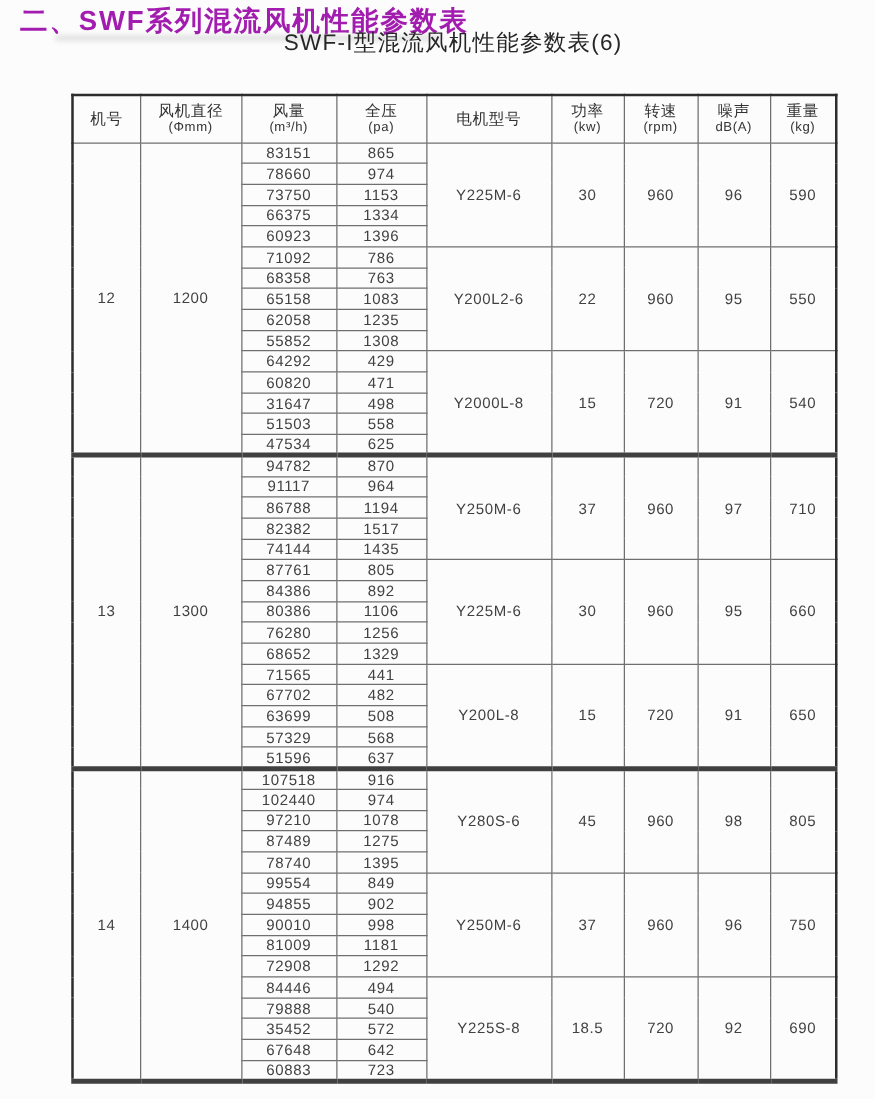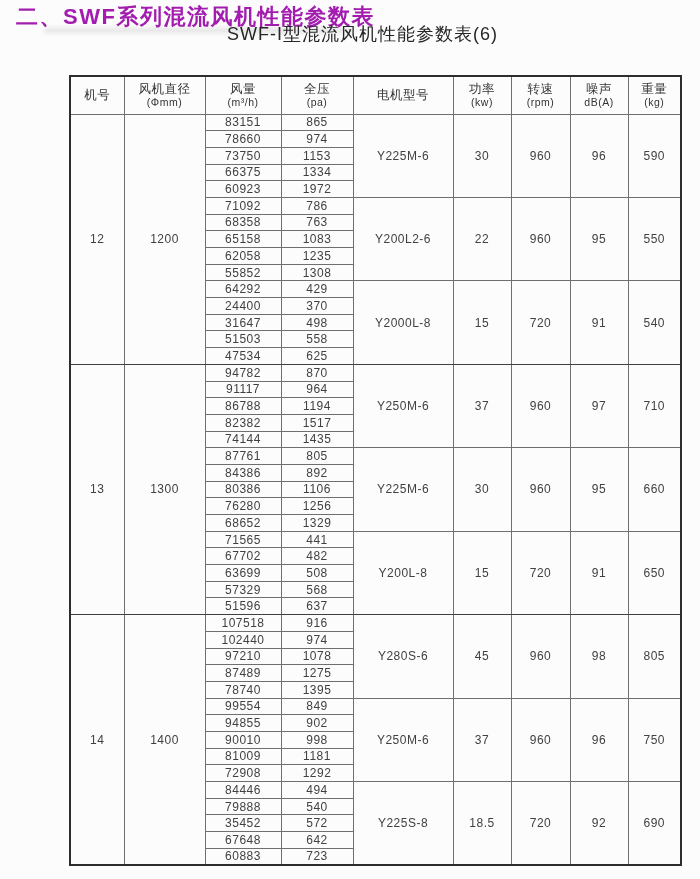--- a/index.html
+++ b/index.html
@@ -22,35 +22,34 @@
   }
   .table-title {
     position:absolute; left:57px; top:22px; width:611px;
     text-align:center; font-size:18px; font-weight:normal; letter-spacing:1px;
     color:#262626; white-space:nowrap;
   }
   table.spec {
     position:absolute; left:57px; top:75px; width:611px; height:666px;
     border-collapse:collapse; table-layout:fixed;
     border:2px solid #2d2d2d;
-    margin-left:12px;
   }
   td, th {
     border:1px solid #6f6f6f;
     text-align:center; vertical-align:middle;
     padding:0; font-weight:normal;
     font-size:12px; color:#414141; letter-spacing:0.5px;
     overflow:hidden; white-space:nowrap;
   }
   thead tr { height:38px; }
   tbody tr { height:16.7px; }
   th { color:#333; }
   th .h-label { font-size:12.5px; line-height:14px; }
   th .h-sub   { font-size:10.5px; line-height:13px; }
-  .mb { border-bottom:1px solid #404040; }
+  .mb { border-bottom:4px solid #404040; }
 </style>
 </head>
 <body>
 
 <div class="page">
   <h1 class="page-title">二、SWF系列混流风机性能参数表</h1>
   <div class="ghost"></div>
   <h2 class="table-title">SWF-I型混流风机性能参数表(6)</h2>
 
   <table class="spec">
@@ -122,21 +121,21 @@
         <tr>
           <td>73750</td>
           <td>1153</td>
         </tr>
         <tr>
           <td>66375</td>
           <td>1334</td>
         </tr>
         <tr>
           <td>60923</td>
-          <td>1972</td>
+          <td>1396</td>
         </tr>
         <tr>
           <td>71092</td>
           <td>786</td>
           <td rowspan="5">Y200L2-6</td>
           <td rowspan="5">22</td>
           <td rowspan="5">960</td>
           <td rowspan="5">95</td>
           <td rowspan="5">550</td>
         </tr>
@@ -159,22 +158,22 @@
         <tr>
           <td>64292</td>
           <td>429</td>
           <td class="mb" rowspan="5">Y2000L-8</td>
           <td class="mb" rowspan="5">15</td>
           <td class="mb" rowspan="5">720</td>
           <td class="mb" rowspan="5">91</td>
           <td class="mb" rowspan="5">540</td>
         </tr>
         <tr>
-          <td>24400</td>
-          <td>370</td>
+          <td>60820</td>
+          <td>471</td>
         </tr>
         <tr>
           <td>31647</td>
           <td>498</td>
         </tr>
         <tr>
           <td>51503</td>
           <td>558</td>
         </tr>
         <tr>

